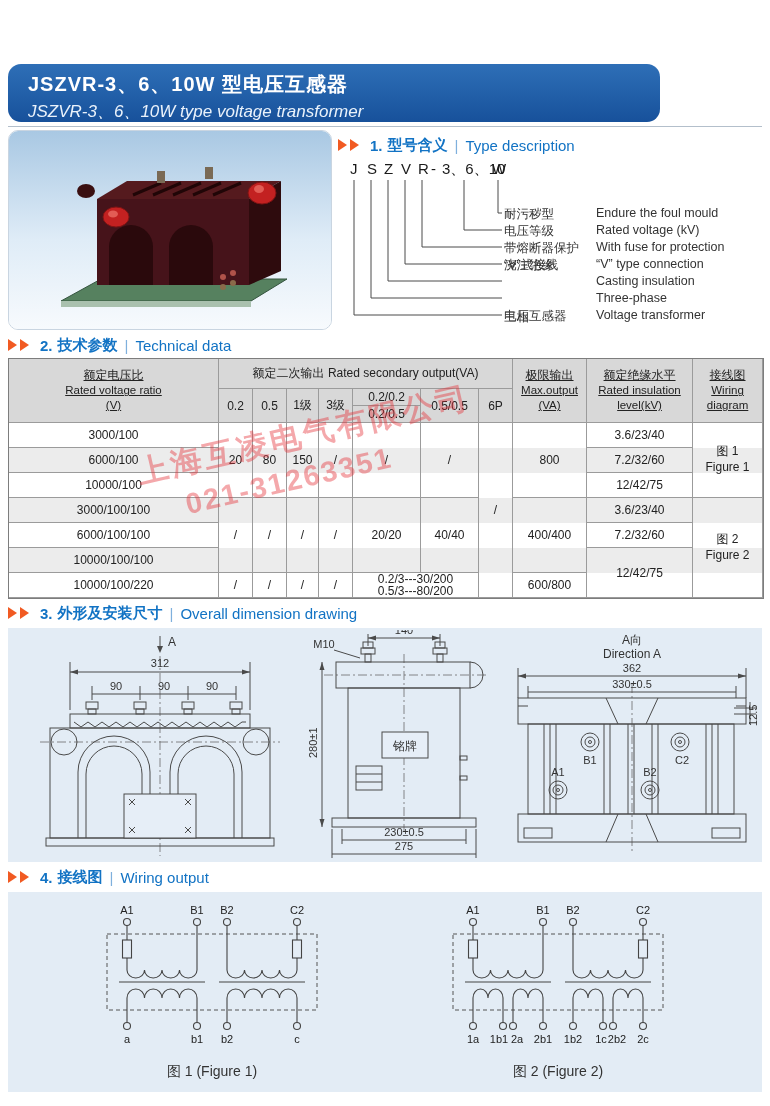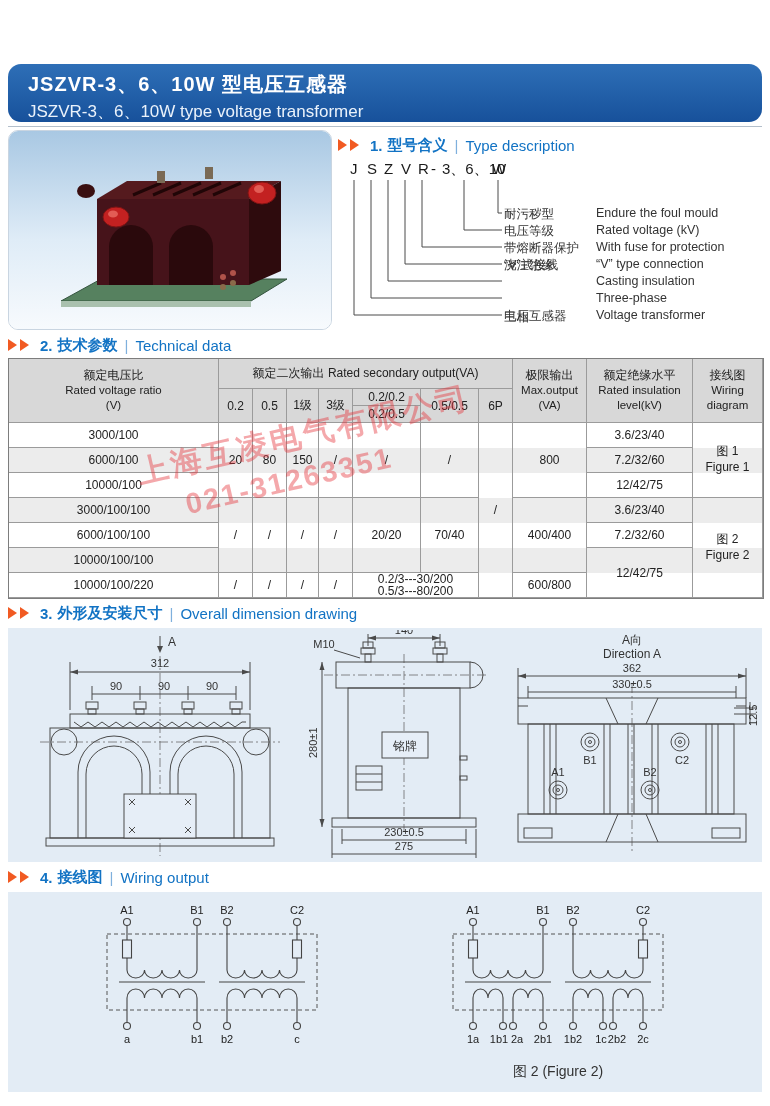--- a/index.html
+++ b/index.html
@@ -3,24 +3,24 @@
 <meta charset="utf-8">
 <style>
   html,body{margin:0;padding:0;background:#fff;}
   #page{position:relative;width:770px;height:1106px;background:#fff;overflow:hidden;
         font-family:"Liberation Sans","DejaVu Sans",sans-serif;color:#222;}
   
   .hdr{position:absolute;top:8px;right:10px;text-align:right;}
   .logo{font-size:30px;font-weight:bold;color:var(--red,#e3211e);letter-spacing:2px;}
   .site{font-size:16px;font-weight:bold;color:var(--red,#e3211e);letter-spacing:1px;margin-top:3px;}
   
-  .titlebar{position:absolute;left:8px;top:64px;width:754px;height:58px;box-sizing:border-box;
+  .titlebar{position:absolute;left:8px;top:64px;width:652px;height:58px;box-sizing:border-box;
             background:linear-gradient(180deg,#2e6fb7,#17519b);border-radius:13px;padding:7px 20px;}
   .t-cn{color:#fff;font-size:20px;font-weight:bold;letter-spacing:1px;}
-  .t-en{color:#eaf2fb;font-size:17px;margin-top:2px;}
+  .t-en{color:#eaf2fb;font-size:17px;margin-top:2px;font-style:italic;}
   .rule{position:absolute;left:8px;top:126px;width:754px;height:1px;background:#b3bfcb;}
   
   .sec-head{display:flex;align-items:center;gap:5px;height:22px;}
   .tri{width:0;height:0;border-left:9px solid var(--orange,#f15a22);
        border-top:6px solid transparent;border-bottom:6px solid transparent;}
   .tri+.tri{margin-left:-2px;}
   .sh-no{font-size:15px;font-weight:bold;color:var(--head,#1273c4);margin-left:6px;}
   .sh-cn{font-size:15px;font-weight:bold;color:var(--head,#1273c4);}
   .sh-sep{font-size:15px;color:#7fb0dd;margin:0 2px;}
   .sh-en{font-size:15px;color:var(--head,#1273c4);}
@@ -37,21 +37,21 @@
   .sec2-head{position:absolute;left:8px;top:334px;}
   table.tech{position:absolute;left:8px;top:358px;width:754px;border-collapse:separate;border-spacing:0;
      table-layout:fixed;border:1px solid #7d7d7d;
      background:linear-gradient(#d8d8d8 0,#d8d8d8 64px,rgba(0,0,0,0) 64px),
                 repeating-linear-gradient(180deg,#fff 64px,#fff 89px,#ececec 89px,#ececec 114px);}
   table.tech th,table.tech td{border-right:1px solid #9b9b9b;border-bottom:1px solid #9b9b9b;
      text-align:center;vertical-align:middle;padding:0;background:transparent;
      font-weight:normal;font-size:12px;color:#222;box-sizing:border-box;}
   table.tech td{height:25px;text-align:center;}
   th.h2{height:34px;}
-  .hl{line-height:1.3;}
+  .hl{line-height:1.3;text-decoration:underline;}
   .hl .en{font-size:11.5px;}
   .pair-top{border-bottom:1px solid #9b9b9b;line-height:16px;}
   .pair-bot{line-height:16px;}
   .two{line-height:12px;font-size:11px;}
   .figcell{line-height:1.3;}
   
   .wm{position:absolute;left:142px;top:452px;width:470px;transform:rotate(-13deg);transform-origin:left center;
       font-weight:bold;color:rgba(228,48,56,.42);pointer-events:none;z-index:5;}
   .wm .l1{font-size:31px;letter-spacing:3px;}
   .wm .l2{font-size:29px;margin:4px 0 0 40px;letter-spacing:2px;}
@@ -267,21 +267,21 @@
         <td>10000/100</td>
         <td>12/42/75</td>
       </tr>
       <tr>
         <td>3000/100/100</td>
         <td rowspan="3">/</td>
         <td rowspan="3">/</td>
         <td rowspan="3">/</td>
         <td rowspan="3">/</td>
         <td rowspan="3">20/20</td>
-        <td rowspan="3">70/40</td>
+        <td rowspan="3">40/40</td>
         <td rowspan="3">400/400</td>
         <td>3.6/23/40</td>
         <td rowspan="4" class="figcell">
           <div>图 2</div>
             <div>Figure 2</div>
         </td>
       </tr>
       <tr>
         <td>6000/100/100</td>
         <td>7.2/32/60</td>
@@ -514,20 +514,21 @@
           <line x1="140" y1="94" x2="140" y2="118.5"></line>
             <line x1="210" y1="94" x2="210" y2="118.5"></line>
           <circle cx="140" cy="122" r="3.5"></circle>
             <circle cx="210" cy="122" r="3.5"></circle>
         </g>
         <text class="w" x="40" y="139" text-anchor="middle">a</text>
         <text class="w" x="110" y="139" text-anchor="middle">b1</text>
         <text class="w" x="140" y="139" text-anchor="middle">b2</text>
         <text class="w" x="210" y="139" text-anchor="middle">c</text>
       </svg>
+      <div class="caption">图 1 (Figure 1)</div>
     </div>
 
     <div class="wfig">
       <svg width="250" height="145" viewBox="0 0 250 145">
         <rect class="wdash" x="20" y="30" width="210" height="76"></rect>
         <text class="w" x="40" y="10" text-anchor="middle">A1</text>
         <text class="w" x="110" y="10" text-anchor="middle">B1</text>
         <text class="w" x="140" y="10" text-anchor="middle">B2</text>
         <text class="w" x="210" y="10" text-anchor="middle">C2</text>
         <g class="wln">

